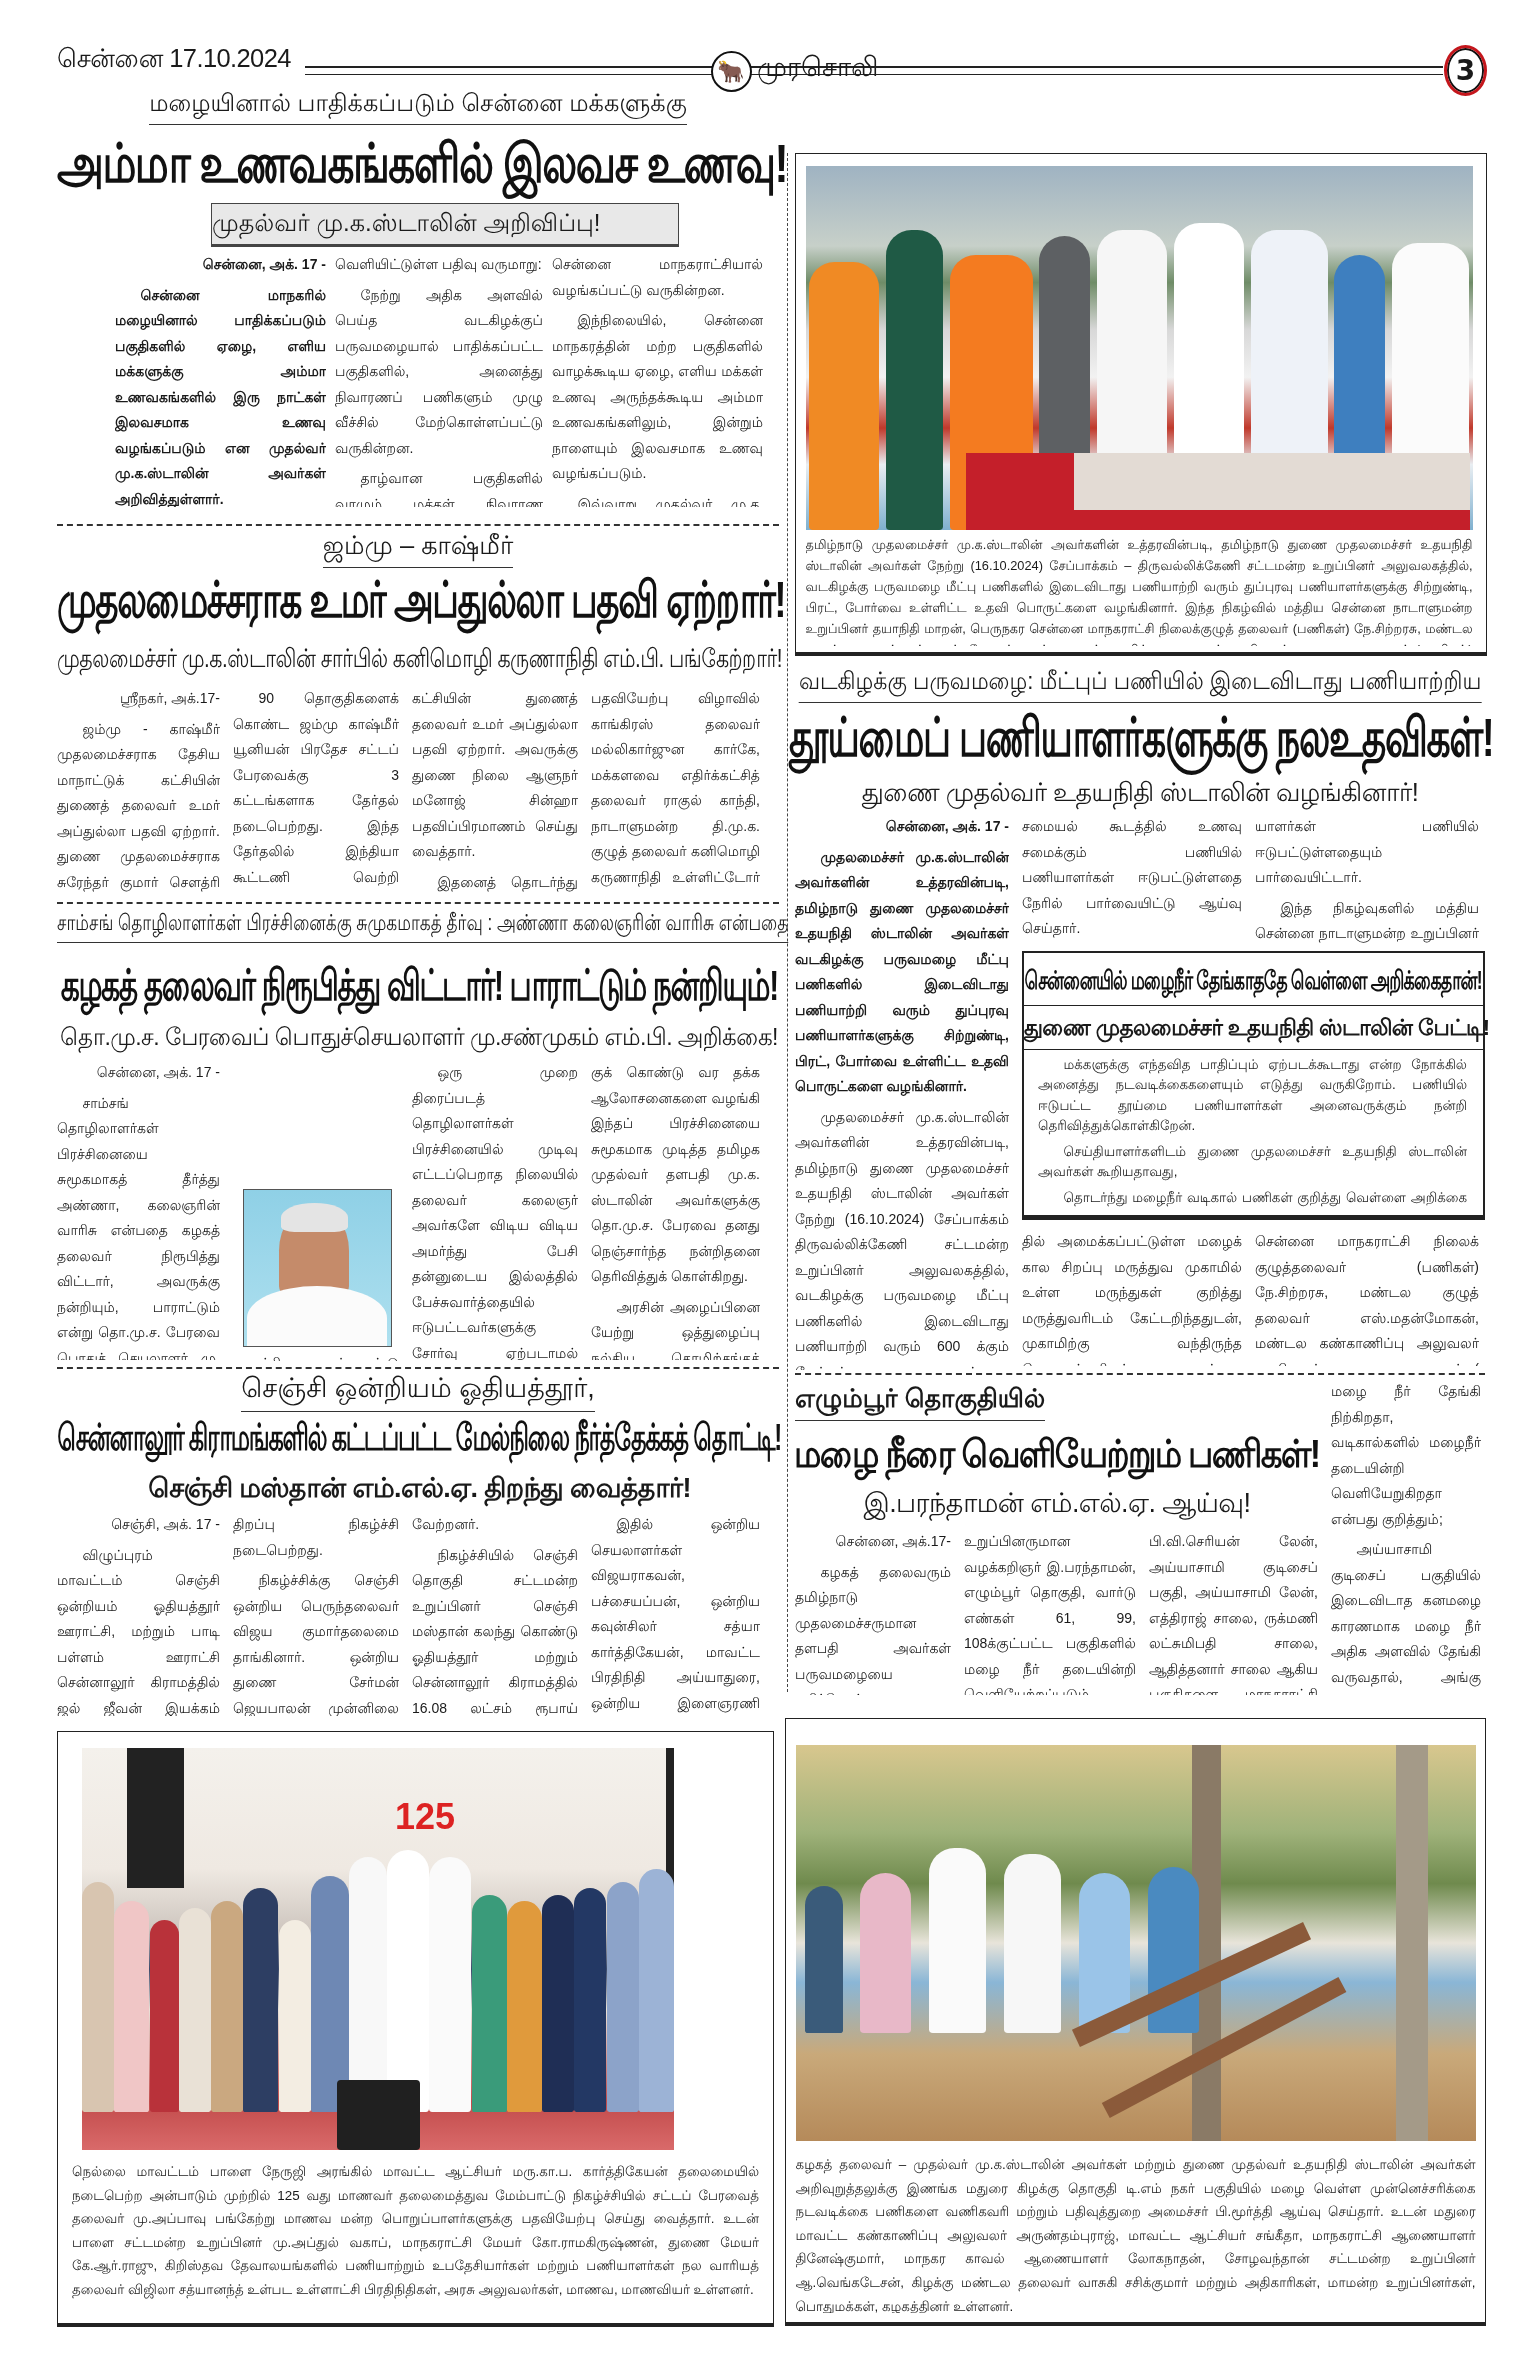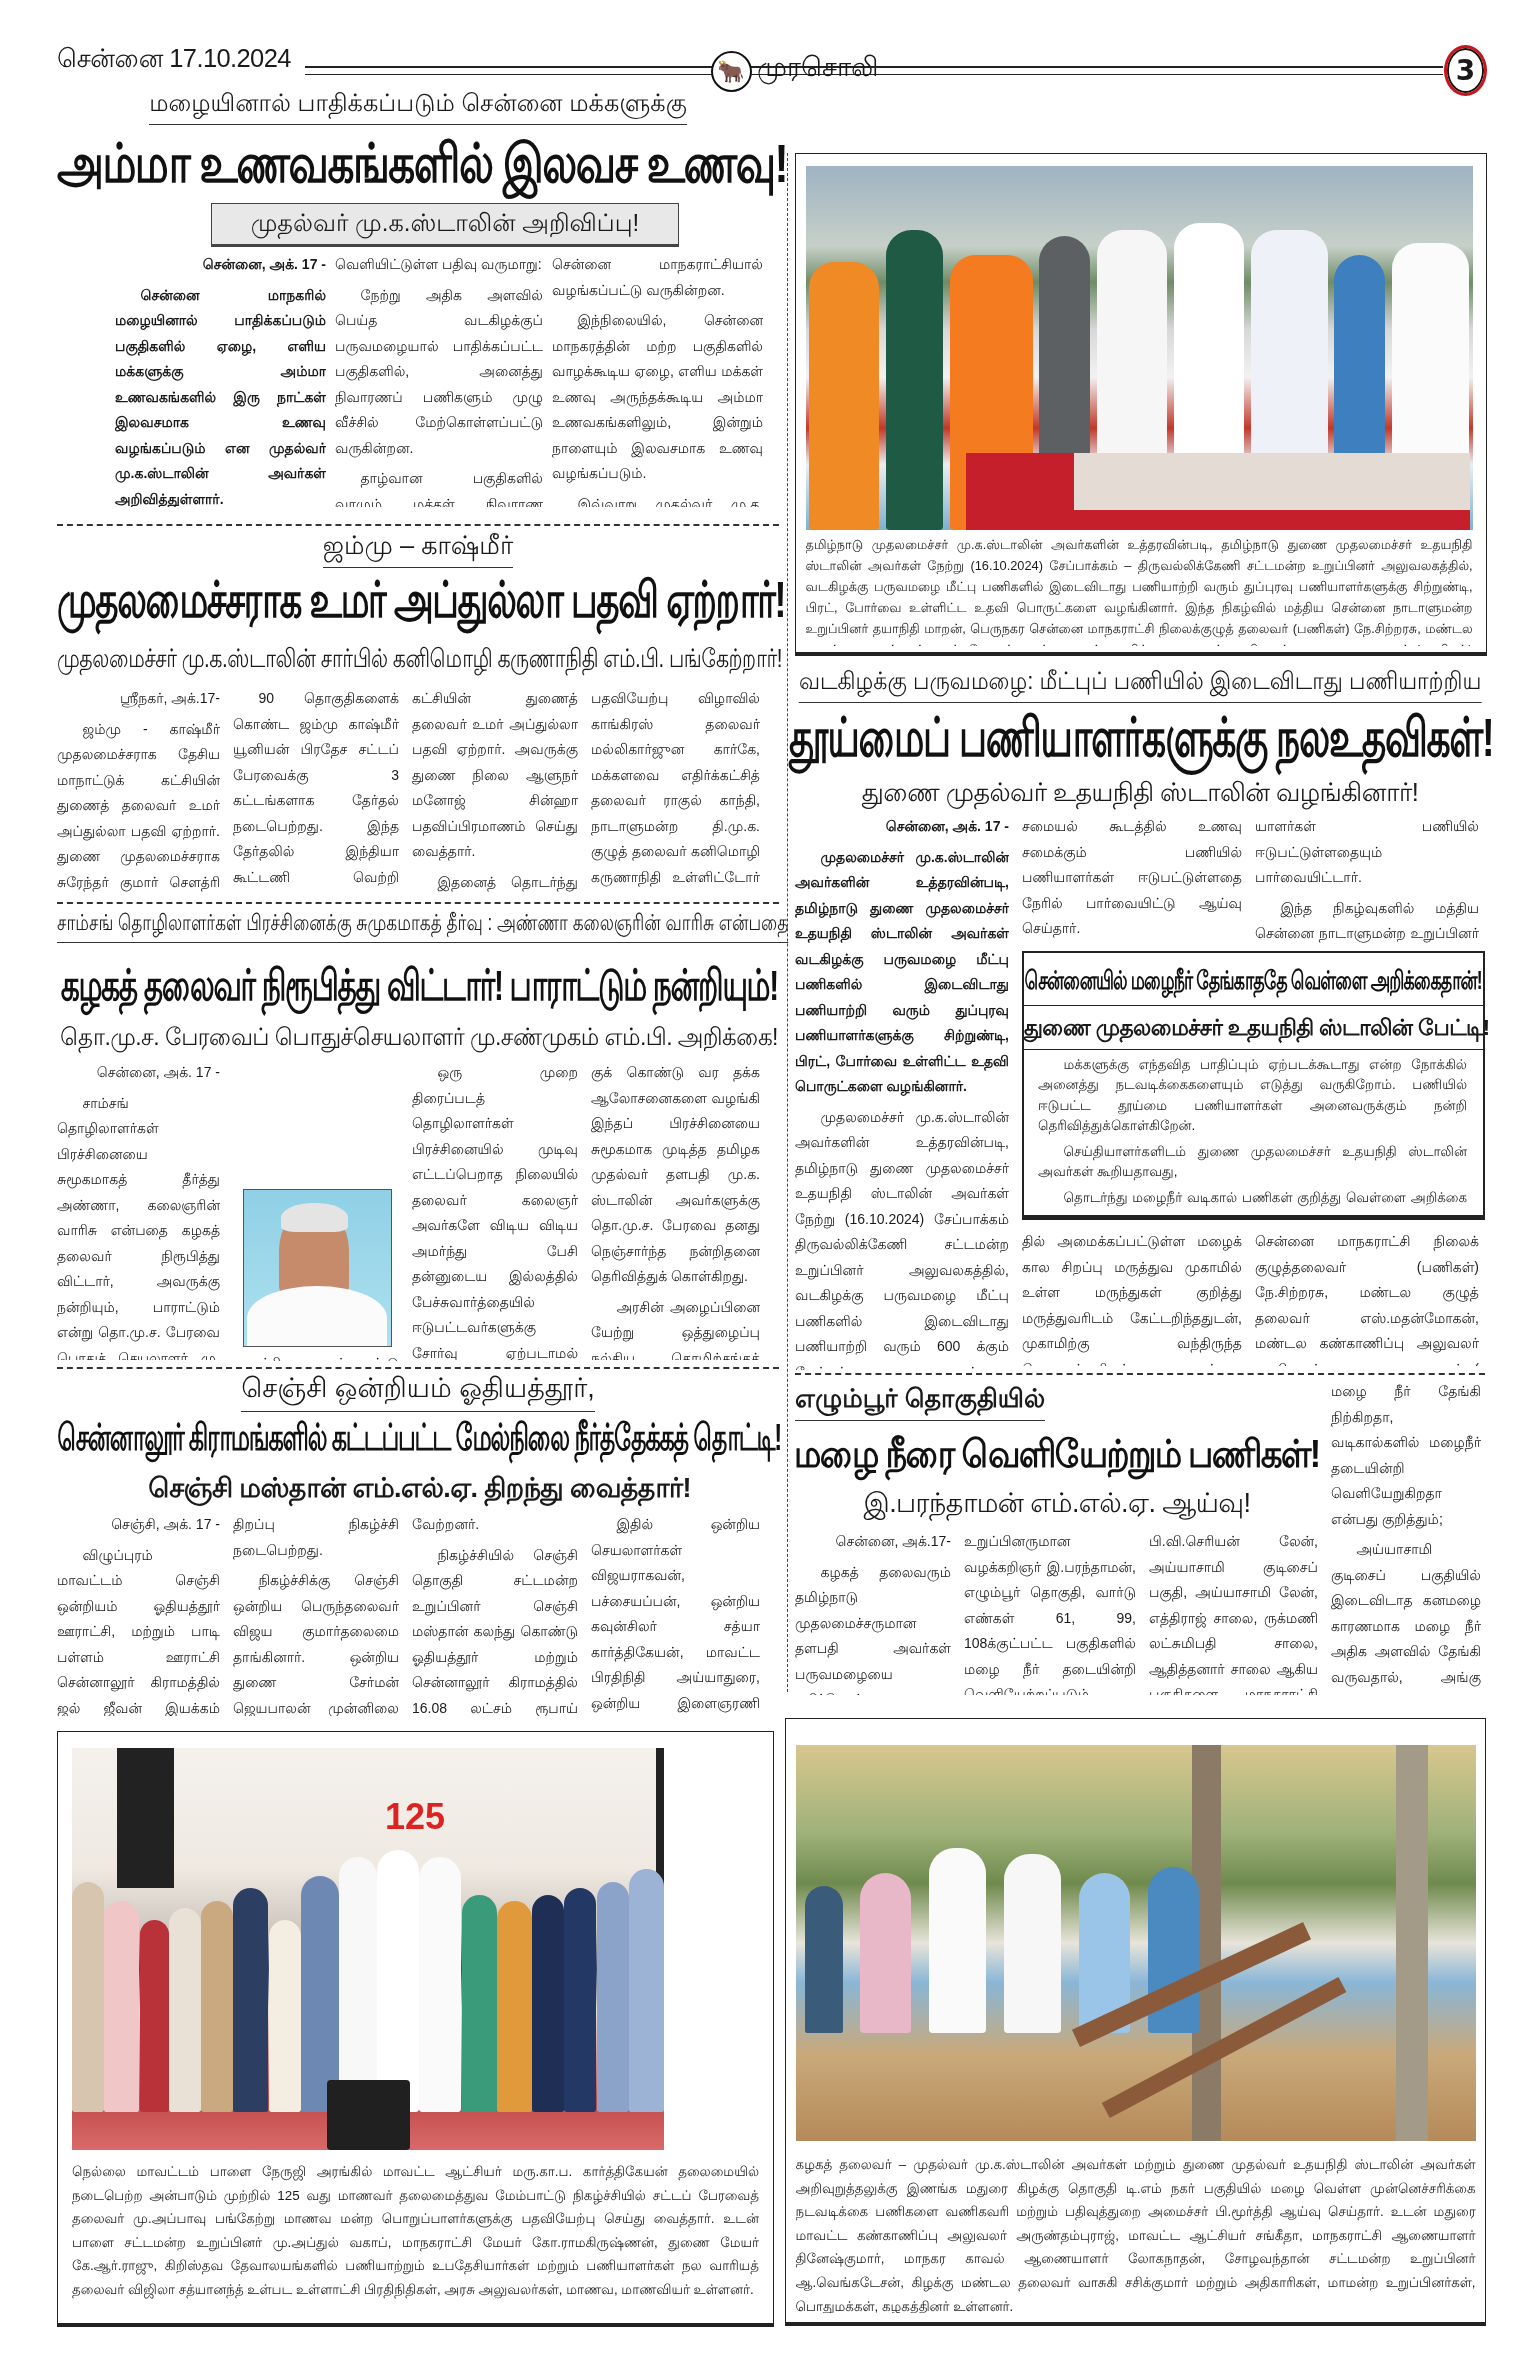--- a/index.html
+++ b/index.html
@@ -9,21 +9,21 @@
   .mast-date{left:57px;top:44px;font-size:25.5px;font-weight:normal;font-family:"Liberation Sans",sans-serif;letter-spacing:-0.6px;white-space:nowrap;}
   .rule2{height:6.4px;border-top:2.6px solid #222;border-bottom:1.9px solid #222;}
   .logo-circle{width:37px;height:37px;border:2.6px solid #111;border-radius:50%;display:flex;align-items:center;justify-content:center;font-size:22px;background:#fff;}
   .logo-text{font-size:27px;font-family:"Liberation Sans",sans-serif;white-space:nowrap;}
   .page-no{width:37px;height:45px;border:3.8px solid #c4161c;border-radius:50%;display:flex;align-items:center;justify-content:center;font-size:28px;font-weight:bold;background:#fff;box-shadow:inset 0 0 0 1.9px #111;}
   
   .kicker{text-align:center;font-family:"Liberation Sans",sans-serif;white-space:nowrap;overflow:hidden;}
   .kicker span{display:inline-block;border-bottom:1.9px solid #333;padding-bottom:3.8px;}
   .headline{text-align:center;font-family:"Liberation Sans",sans-serif;font-weight:bold;white-space:nowrap;overflow:hidden;letter-spacing:-1.9px;transform-origin:center;color:#111;}
   .subhead{text-align:center;font-family:"Liberation Sans",sans-serif;white-space:nowrap;overflow:hidden;letter-spacing:-0.6px;}
-  .subbox{background:#e8e8e8;border:1.3px solid #444;border-bottom:3.2px solid #444;text-align:center;font-family:"Liberation Sans",sans-serif;white-space:nowrap;overflow:hidden;}
+  .subbox{background:#e8e8e8;border:1.3px solid #444;border-bottom:3.2px solid #444;font-family:"Liberation Sans",sans-serif;white-space:nowrap;overflow:hidden;}
   .col{font-size:14px;line-height:25.5px;text-align:justify;font-family:"Liberation Sans",sans-serif;overflow:hidden;}
   .col p{margin:0 0 5.1px 0;text-indent:25.5px;}
   .col p.dl{text-align:right;font-weight:bold;text-indent:0;}
   .col p.dl2{text-align:right;text-indent:0;}
   .col p.lead{font-weight:bold;}
   .dashed{border-top:2.6px dashed #333;height:0;}
   .vdash{border-left:1.9px dashed #444;width:0;}
   .framebox{border:1.9px solid #222;border-bottom:4.5px solid #222;background:#fff;}
   .photo{overflow:hidden;}
   .caption{font-size:13.4px;line-height:23.6px;text-align:justify;font-family:"Liberation Sans",sans-serif;overflow:hidden;}
@@ -136,21 +136,21 @@
 </div>
 <div class="abs col" style="left:412px;top:1512px;width:166px;height:204px;">
   <p style="text-indent:0">வேற்றனர்.</p>
   <p>நிகழ்ச்சியில் செஞ்சி தொகுதி சட்டமன்ற உறுப்பினர் செஞ்சி மஸ்தான் கலந்து கொண்டு ஓதியத்தூர் மற்றும் சென்னாலூர் கிராமத்தில் 16.08 லட்சம் ரூபாய் மதிப்பீட்டில் புதிதாக கட்டப்பட்ட 2 மேல் நிலை நீர்த்தேக்கத் தொட்டியை மக்கள் பயன்பாட்டிற்கு திறந்து வைத்தார்.</p>
 </div>
 <div class="abs col" style="left:591px;top:1512px;width:169px;height:204px;">
   <p>இதில் ஒன்றிய செயலாளர்கள் விஜயராகவன், பச்சையப்பன், ஒன்றிய கவுன்சிலர் சத்யா கார்த்திகேயன், மாவட்ட பிரதிநிதி அய்யாதுரை, ஒன்றிய இளைஞரணி அமைப்பாளர் பழனி, துணை அமைப்பாளர் செந்தில் நிர்வாகிகள் திருமால், கண்ணன், ராமதாஸ், சென்னாலூர் மணி, ஆனந்தன் உள்ளிட்டோர் கலந்து கொண்டனர்.</p>
 </div>
 
 <div class="abs framebox" style="left:57px;top:1731px;width:715px;height:591px;">
-  <div class="abs photo ph-stage" style="left:14px;top:16px;width:592px;height:402px;">
+  <div class="abs photo ph-stage" style="left:24px;top:16px;width:592px;height:402px;">
     <div class="abs" style="left:45px;top:0;width:57px;height:140px;background:#222;"></div>
     <div class="abs" style="left:584px;top:0;width:57px;height:140px;background:#222;"></div>
     <div class="abs" style="left:313px;top:48px;font-size:36px;font-weight:bold;color:#d22;font-family:'Liberation Sans',sans-serif;">125</div>
     <div class="fig-row" style="top:70px;height:294px;">
       <div class="p" style="width:32px;height:230px;background:#d8c5b0"></div>
       <div class="p" style="width:35px;height:211px;background:#f0c6c6"></div>
       <div class="p" style="width:29px;height:192px;background:#b9323a"></div>
       <div class="p" style="width:32px;height:204px;background:#e9e1d6"></div>
       <div class="p" style="width:32px;height:211px;background:#caa880"></div>
       <div class="p" style="width:35px;height:224px;background:#2d3e63"></div>

